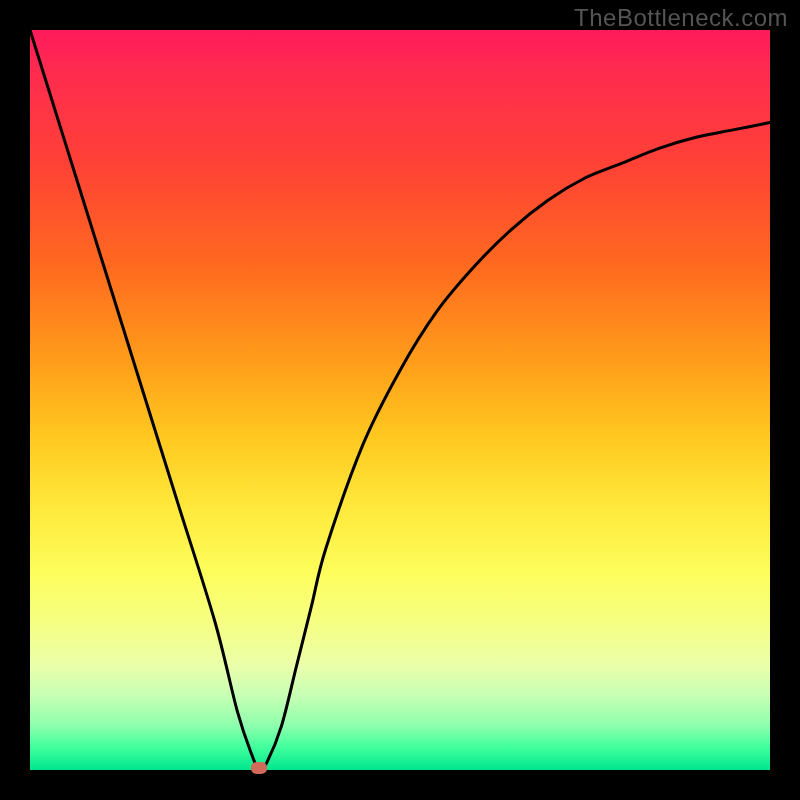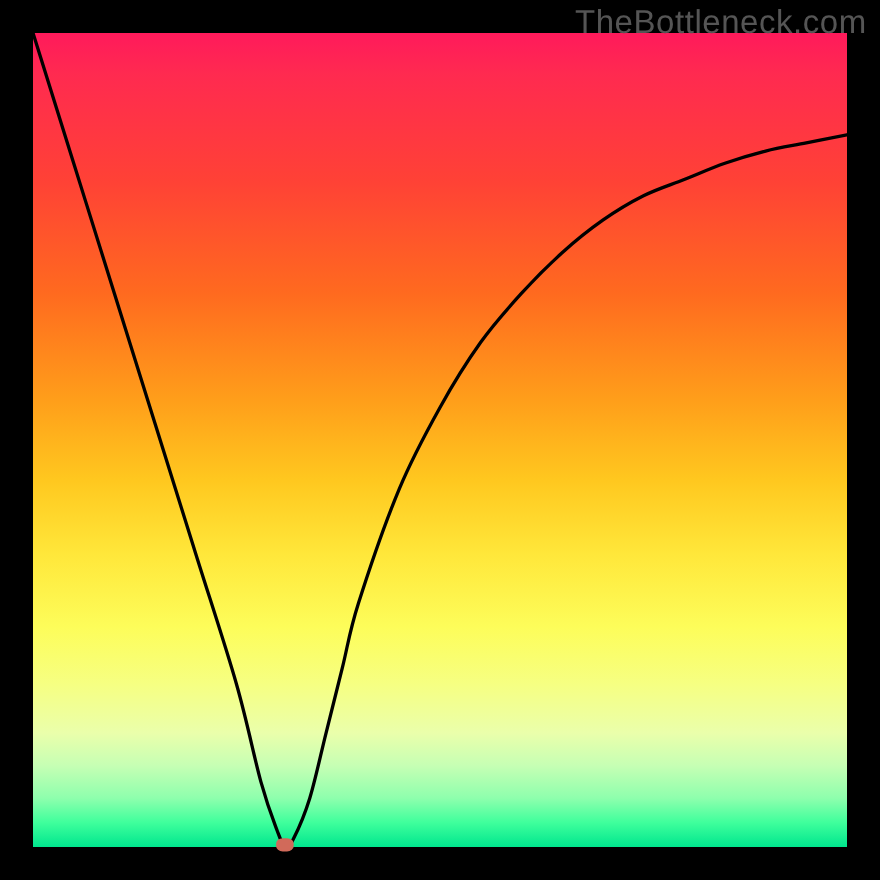--- a/index.html
+++ b/index.html
@@ -9,21 +9,21 @@
     height: 800px;
     background: #000;
     position: relative;
   }
   .watermark {
     position: absolute;
     top: 4px;
     right: 12px;
     color: #555;
     font-family: Arial, Helvetica, sans-serif;
-    font-size: 30px;
+    font-size: 24px;
     font-weight: 500;
     letter-spacing: 0.5px;
     z-index: 10;
   }
   .plot {
     position: absolute;
     left: 30px;
     top: 30px;
     width: 740px;
     height: 740px;

